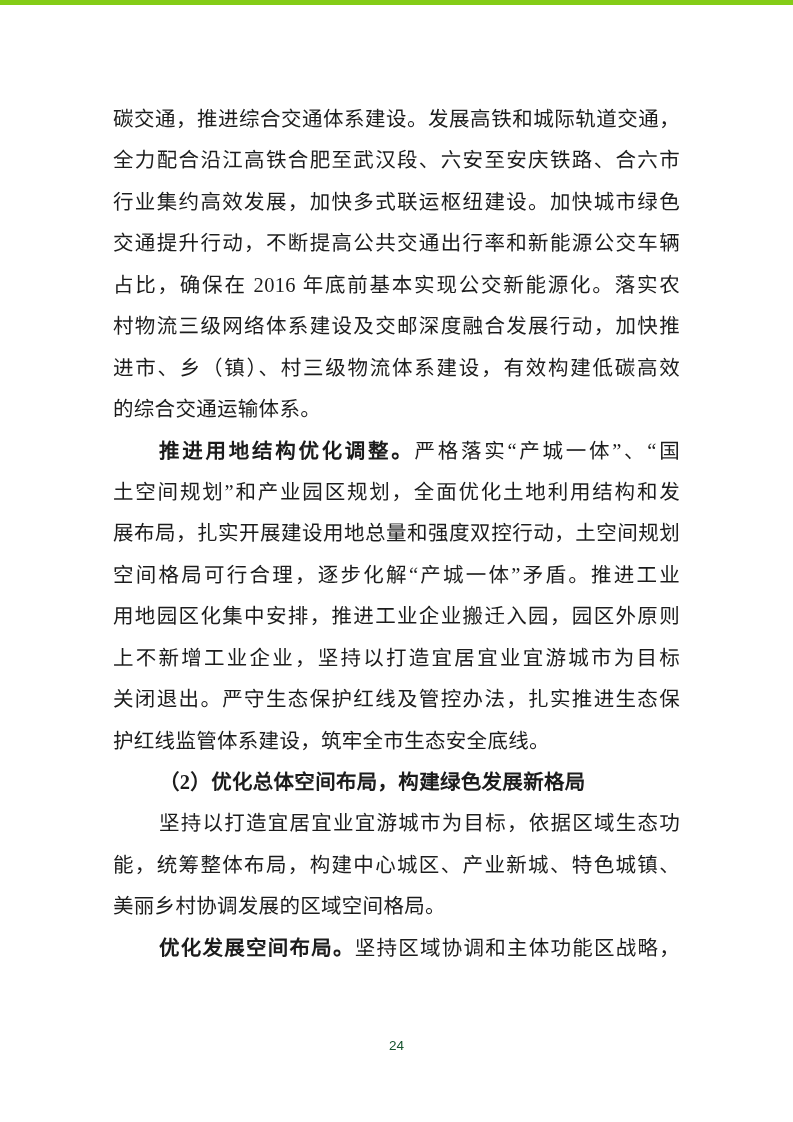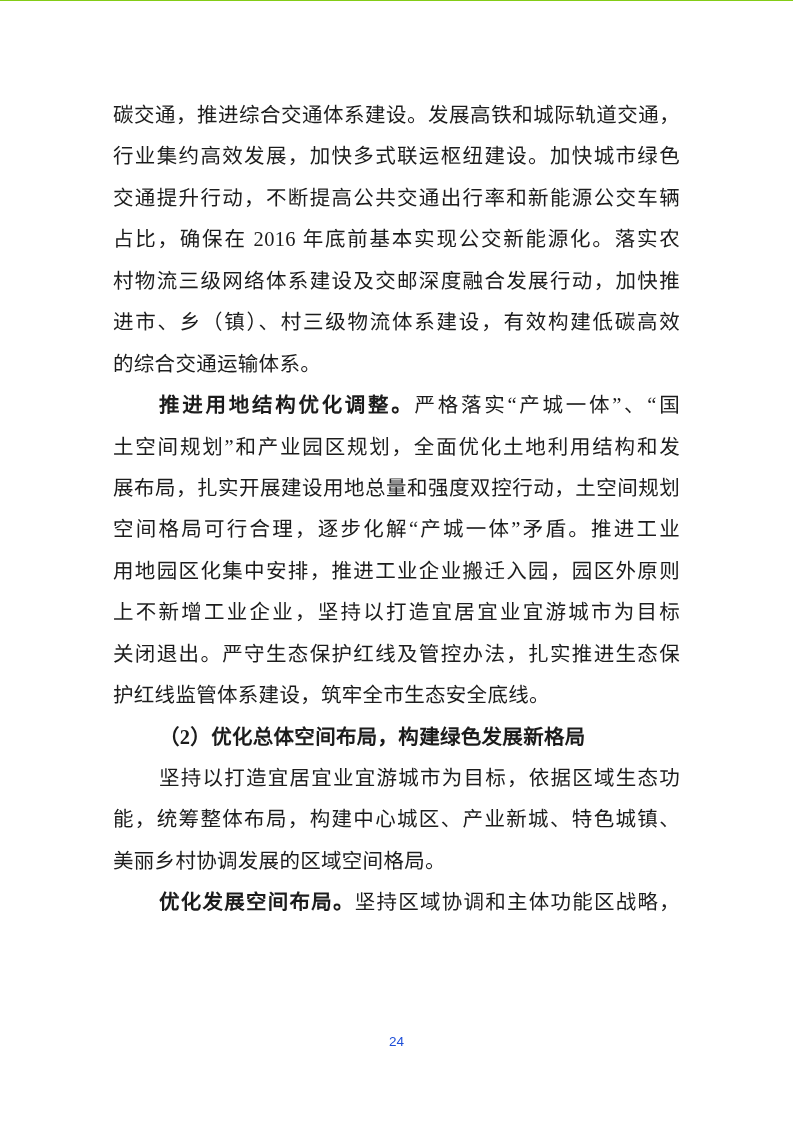--- a/index.html
+++ b/index.html
@@ -8,21 +8,21 @@
     background: #ffffff;
   }
   .page {
     position: relative;
     width: 793px;
     height: 1122px;
     background: #ffffff;
     overflow: hidden;
     font-family: "Liberation Serif", "DejaVu Serif", serif;
     color: #1c1c1c;
-    border-top: 1px solid #84cc16;
+    border-top: 5px solid #84cc16;
     box-sizing: border-box;
   }
   .content {
     position: absolute;
     left: 113px;
     width: 567px;
     top: 94px;
   }
   .line {
     font-size: 20.5px;
@@ -50,30 +50,31 @@
   .footer {
     position: absolute;
     top: 1031px;
     left: 0;
     width: 100%;
     text-align: center;
   }
   .page-number {
     font-family: "Liberation Sans", "DejaVu Sans", sans-serif;
     font-size: 13.5px;
-    color: #1d4ed8;
+    color: #14532d;
   }
 </style>
 </head>
 <body>
 
 <div class="page">
   <main class="content" id="doc-content">
       <section>
         <div class="line fill"><span>碳交通，推进综合交通体系建设。发展高铁和城际轨道交通，</span></div>
+        <div class="line fill"><span>全力配合沿江高铁合肥至武汉段、六安至安庆铁路、合六市</span></div>
         <div class="line fill"><span>行业集约高效发展，加快多式联运枢纽建设。加快城市绿色</span></div>
         <div class="line fill"><span>交通提升行动，不断提高公共交通出行率和新能源公交车辆</span></div>
         <div class="line fill"><span>占比，确保在 2016 年底前基本实现公交新能源化。落实农</span></div>
         <div class="line fill"><span>村物流三级网络体系建设及交邮深度融合发展行动，加快推</span></div>
         <div class="line fill"><span>进市、乡（镇）、村三级物流体系建设，有效构建低碳高效</span></div>
         <div class="line nofill"><span>的综合交通运输体系。</span></div>
       </section>
       <section>
         <div class="line fill indent"><span class="seg-bold">推进用地结构优化调整。</span><span>严格落实“产城一体”、“国</span></div>
         <div class="line fill"><span>土空间规划”和产业园区规划，全面优化土地利用结构和发</span></div>

